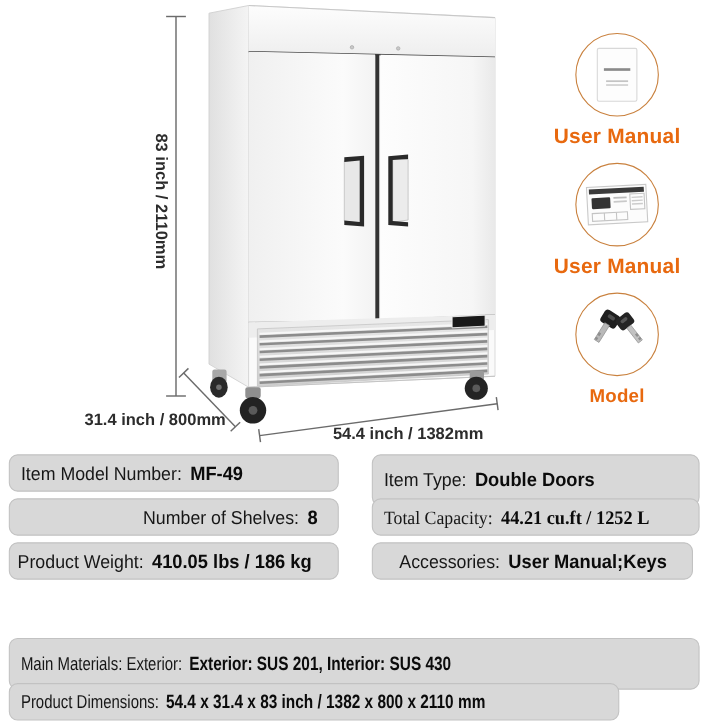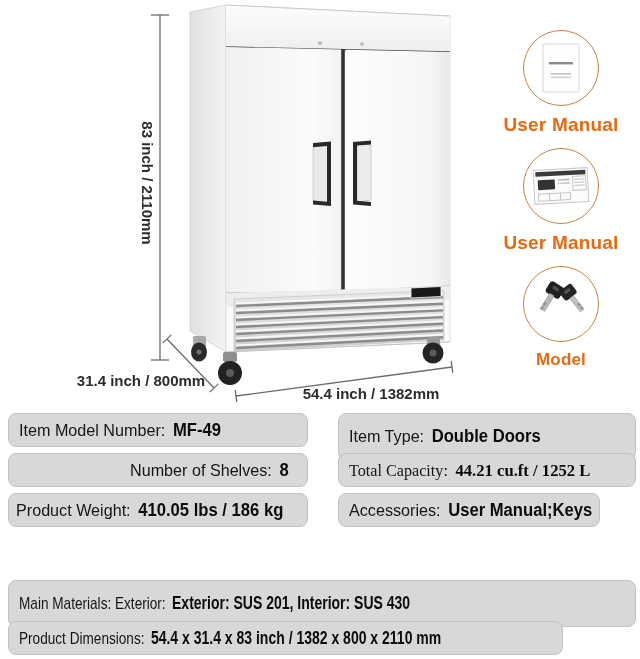--- a/index.html
+++ b/index.html
@@ -35,21 +35,21 @@
   .box .inner{display:flex;align-items:baseline;transform:scaleX(0.95);transform-origin:left center;}
   .box.full .inner{transform:scaleX(0.80);}
   .lab{font-size:17px;color:#161616;}
   .val{font-size:17.5px;font-weight:bold;color:#0b0b0b;margin-left:8px;}
 
   .b-l1{left:8px;  top:413px;width:300px;height:30px;}
   .b-l2{left:8px;  top:453px;width:300px;height:30px;justify-content:flex-end;}
   .b-l3{left:8px;  top:493px;width:300px;height:30px;justify-content:flex-end;}
   .b-r1{left:338px;top:413px;width:298px;height:47px;}
   .b-r2{left:338px;top:453px;width:298px;height:30px;font-family:Liberation Serif, serif;}
-  .b-r3{left:338px;top:493px;width:262px;height:30px;}
+  .b-r3{left:338px;top:493px;width:292px;height:30px;justify-content:flex-end;}
   .b-f1{left:8px;  top:538px;width:628px;height:31px;}
   .b-f2{left:8px;  top:580px;width:628px;height:47px;}
   .b-f3{left:8px;  top:621px;width:555px;height:31px;}
 
   .dim-text{font-weight:bold;font-size:15px;fill:#2c2c2c;}
 </style>
 </head>
 <body>
 
 <div class="stage">

